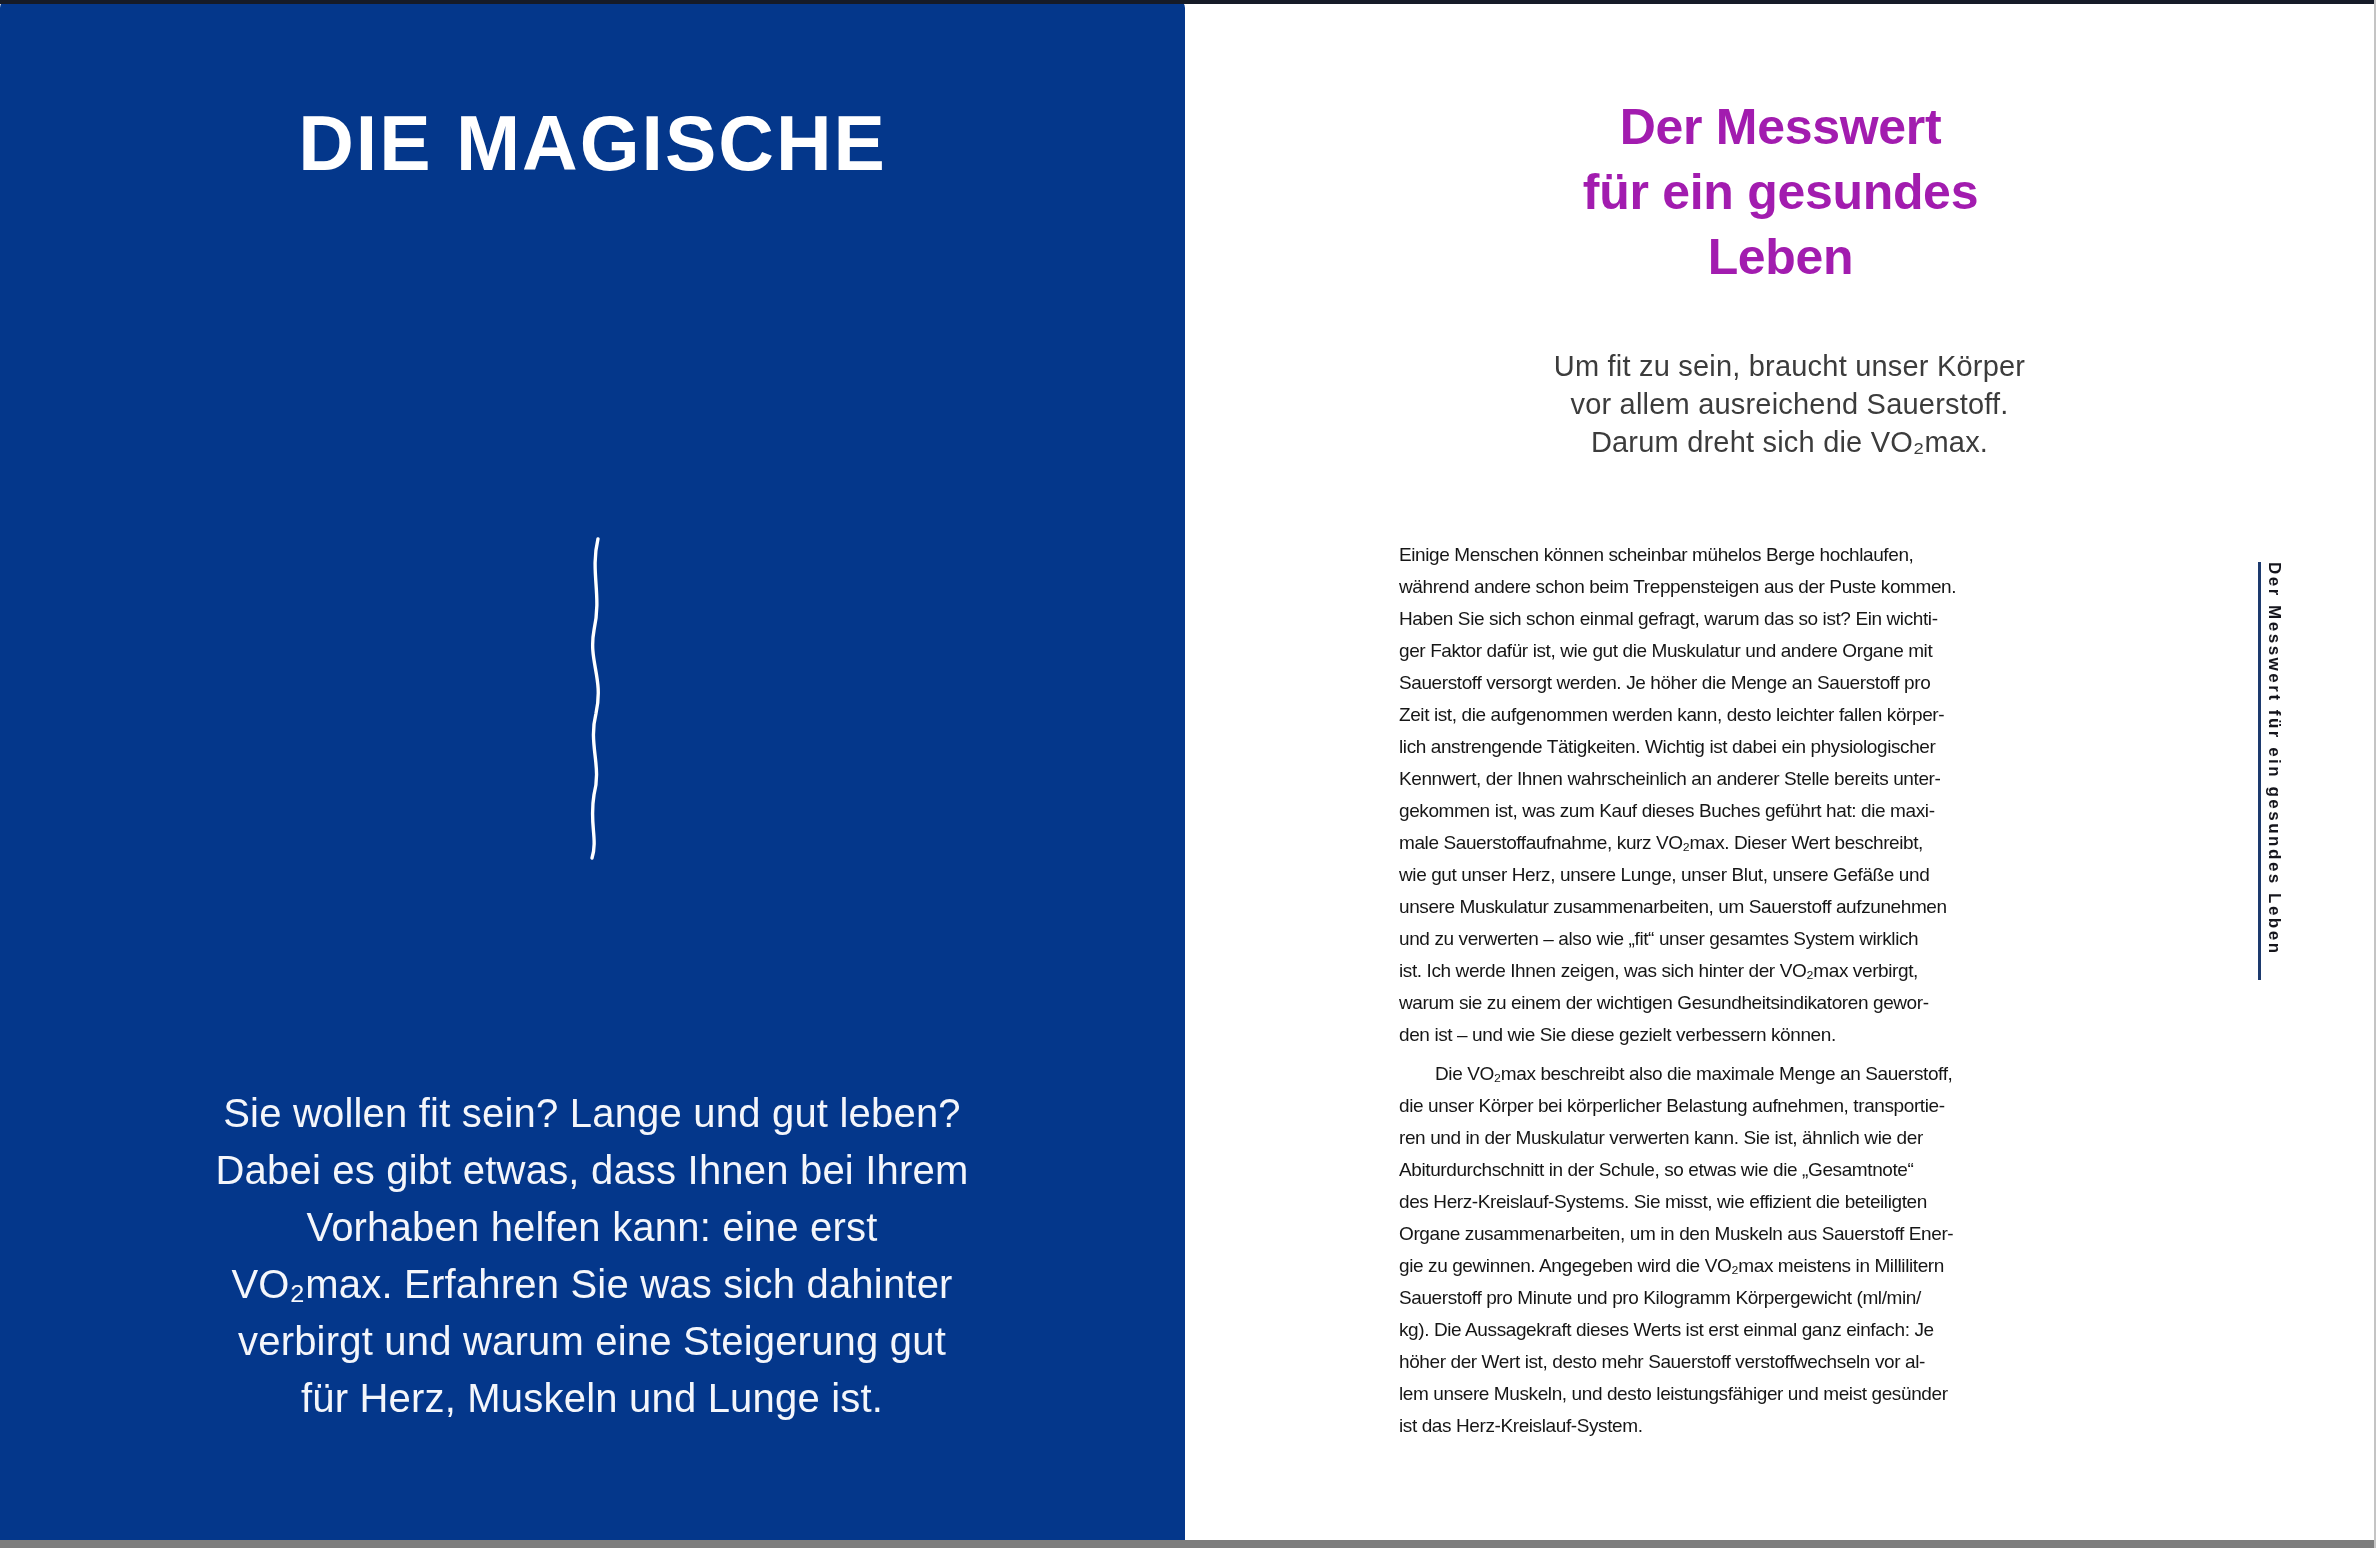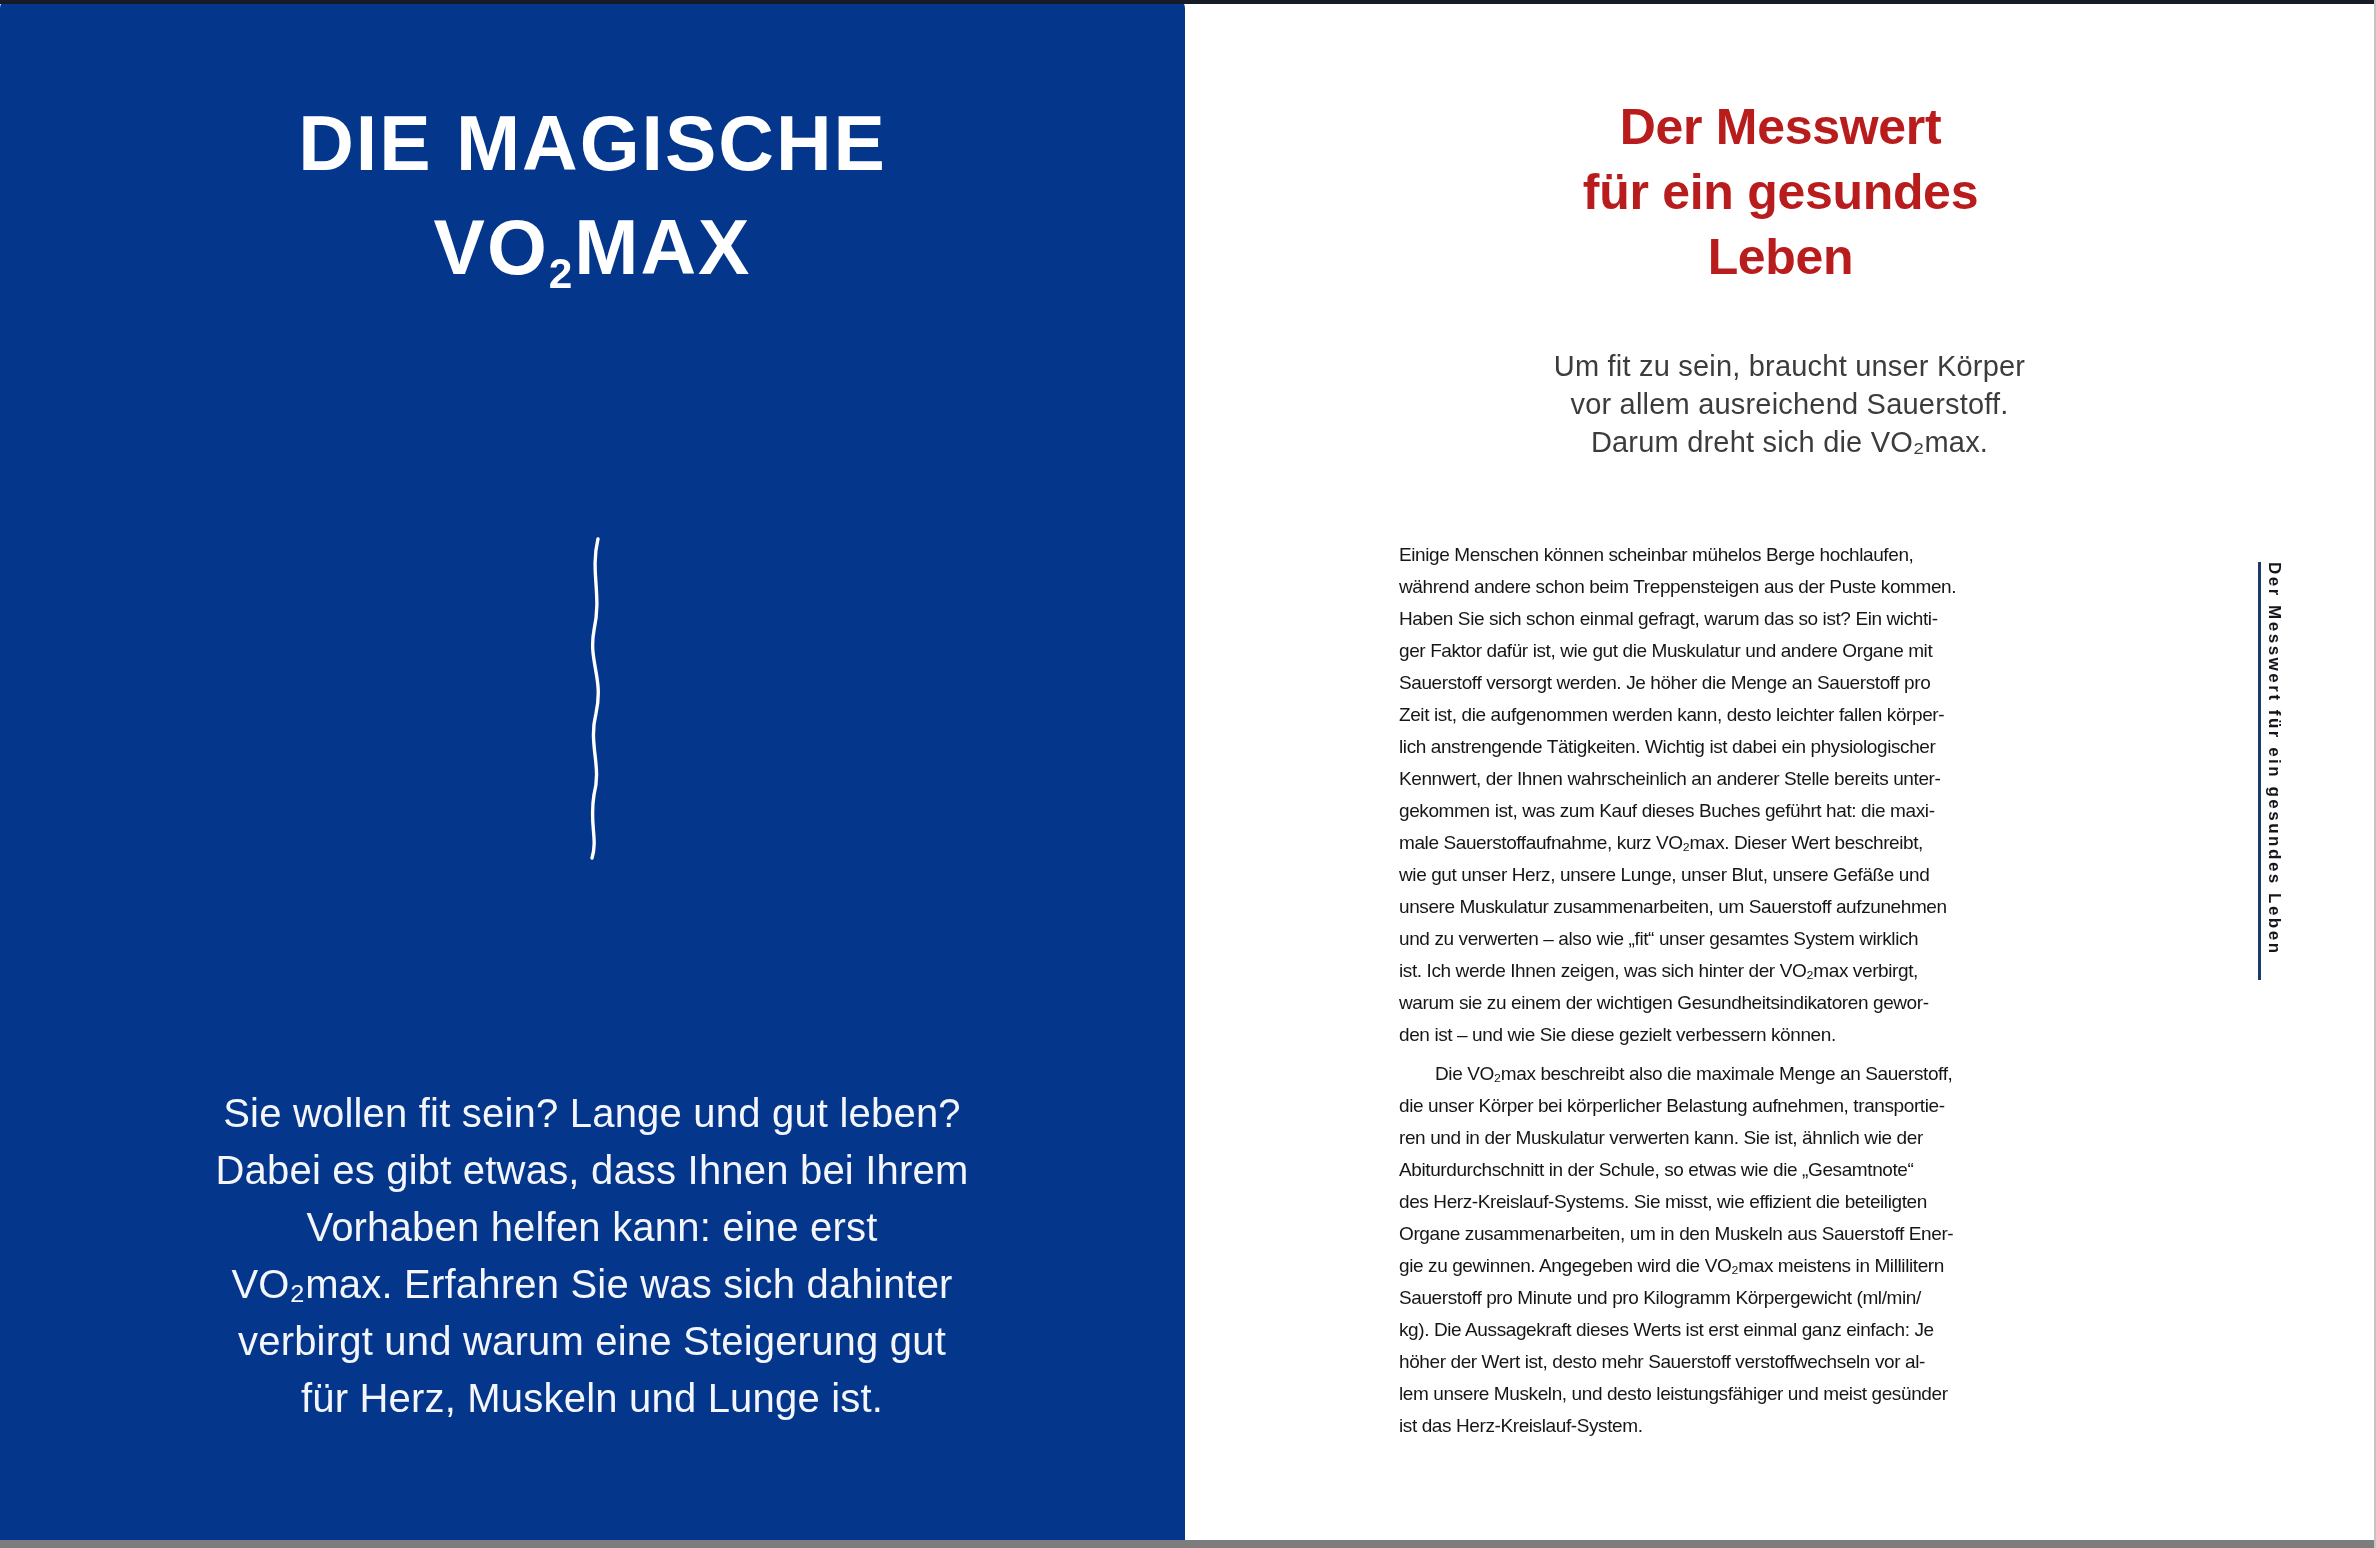--- a/index.html
+++ b/index.html
@@ -40,21 +40,21 @@
 
   
   .page-right {
     position: absolute; left: 1185px; top: 0; width: 1191px; height: 1548px;
     background: #ffffff; color: #1a1a1a;
   }
   .right-heading {
     position: absolute; top: 95px; left: 0; width: 1191px;
     text-align: center; white-space: pre-line;
     font-size: 50px; font-weight: 800; line-height: 65px;
-    color: #b91c1c; letter-spacing: -0.3px;
+    color: #a21caf; letter-spacing: -0.3px;
   }
   .right-lede {
     position: absolute; top: 347px; left: 0; width: 1191px;
     text-align: center; white-space: pre-line;
     font-size: 29px; font-weight: 300; line-height: 38px;
     color: #3c3c3c; letter-spacing: 0.2px; padding-left: 18px;
   }
   .body-col {
     position: absolute; top: 539px; left: 214px; width: 822px;
     font-size: 19px; line-height: 32px; letter-spacing: -0.4px;
@@ -75,21 +75,21 @@
   }
 </style>
 </head>
 <body>
 
 <div class="spread">
 
   <div class="top-edge"></div>
 
   <div class="page-left">
-    <h1 class="left-title"><span>DIE MAGISCHE</span><br><span><span>VO</span><span class="sub2">2</span><span>MAX</span></span></h1>
+    <h1 class="left-title"><span>DIE MAGISCHE</span><br></h1>
 
     <svg class="squiggle" width="36" height="331" viewBox="0 0 36 334">
       <path d="M21 6 C13 40, 25 62, 17 98 C11 130, 27 146, 19 182
                C11 214, 25 234, 17 264 C12 294, 21 308, 15 328" fill="none" stroke="#ffffff" stroke-width="3.4" stroke-linecap="round"></path>
     </svg>
 
     <p class="left-lede">Sie wollen fit sein? Lange und gut leben?
 Dabei es gibt etwas, dass Ihnen bei Ihrem
 Vorhaben helfen kann: eine erst
 VO₂max. Erfahren Sie was sich dahinter

